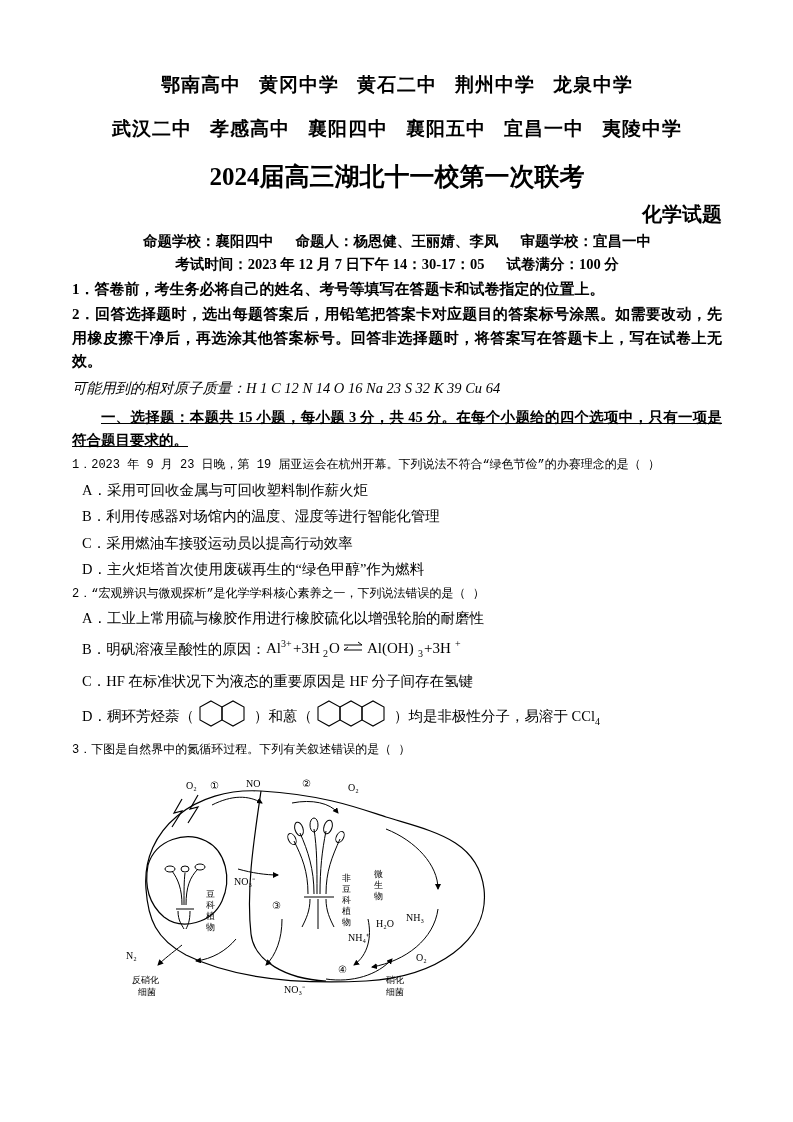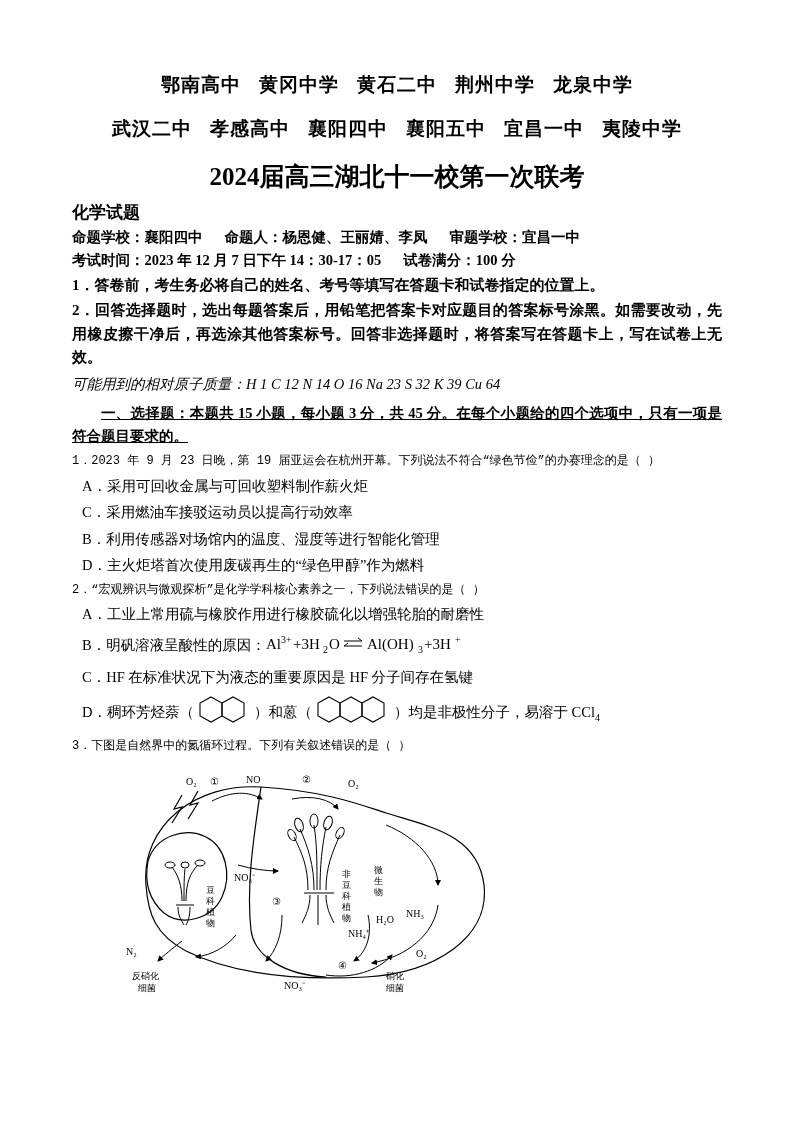--- a/index.html
+++ b/index.html
@@ -40,28 +40,28 @@
   .school-line span { display: inline-block; }
   .sep { display: inline-block; width: 18px; }
 
   .main-title {
     text-align: center;
     font-weight: bold;
     font-size: 25px;
     margin: 16px 0 8px 0;
   }
   .sub-title {
-    text-align: left;
-    font-weight: bold;
-    font-size: 17px;
+    text-align: right;
+    font-weight: bold;
+    font-size: 20px;
     margin: 4px 0 3px 0;
   }
 
   .meta-line {
-    text-align: left;
+    text-align: center;
     font-size: 14.5px;
     font-weight: bold;
     margin: 4px 0;
   }
   .meta-line .gap { display: inline-block; width: 22px; }
 
   .notice-head {
     font-size: 14.5px;
     font-weight: bold;
     margin: 10px 0 2px 0;
@@ -144,22 +144,22 @@
     <div class="atoms">可能用到的相对原子质量：H 1  C 12  N 14  O 16  Na 23  S 32  K 39  Cu 64</div>
 
     <div class="section-head">
       <b>一、选择题：</b><b>本题共 15 小题，每小题 3 分，共 45 分。在每个小题给的四个选项中，只有一项是符合题目要求的。</b>
     </div>
 
     <div class="q">
       <span>1．</span><span>2023 年 9 月 23 日晚，第 19 届亚运会在杭州开幕。下列说法不符合“绿色节俭”的办赛理念的是（      ）</span>
     </div>
     <div class="opt">A．采用可回收金属与可回收塑料制作薪火炬</div>
+    <div class="opt">B．利用传感器对场馆内的温度、湿度等进行智能化管理</div>
     <div class="opt">C．采用燃油车接驳运动员以提高行动效率</div>
-    <div class="opt">B．利用传感器对场馆内的温度、湿度等进行智能化管理</div>
     <div class="opt">D．主火炬塔首次使用废碳再生的“绿色甲醇”作为燃料</div>
 
     <div class="q">
       <span>2．</span><span>“宏观辨识与微观探析”是化学学科核心素养之一，下列说法错误的是（      ）</span>
     </div>
     <div class="opt">A．工业上常用硫与橡胶作用进行橡胶硫化以增强轮胎的耐磨性</div>
 
     <div class="opt">
       <span>B．明矾溶液呈酸性的原因：</span><span class="eq-img">
         <svg width="210" height="26" viewBox="0 0 210 26" xmlns="http://www.w3.org/2000/svg">

